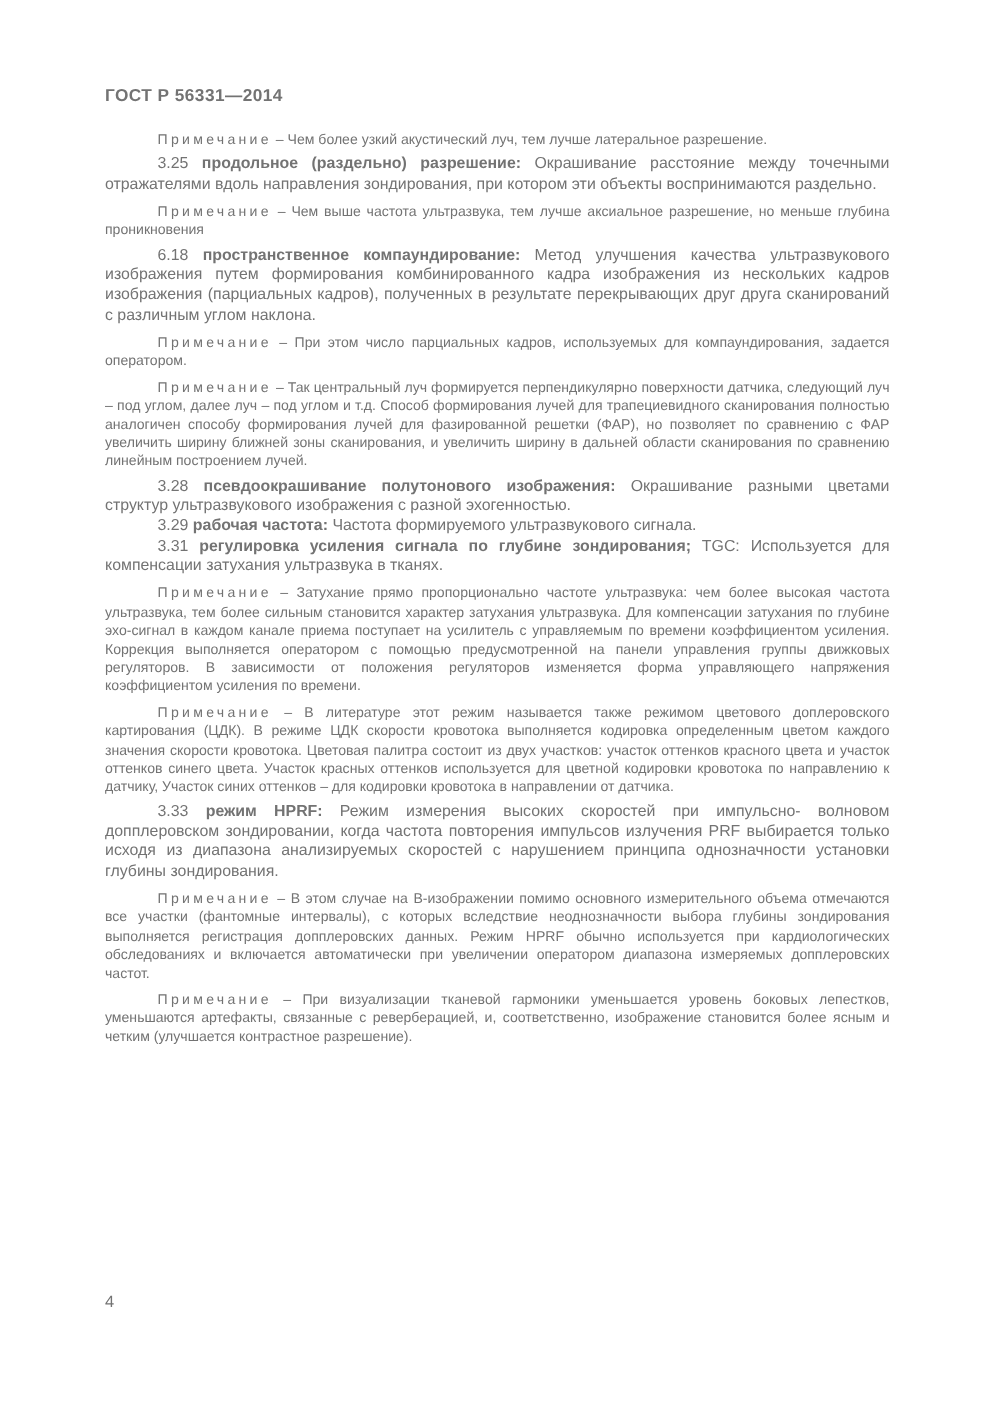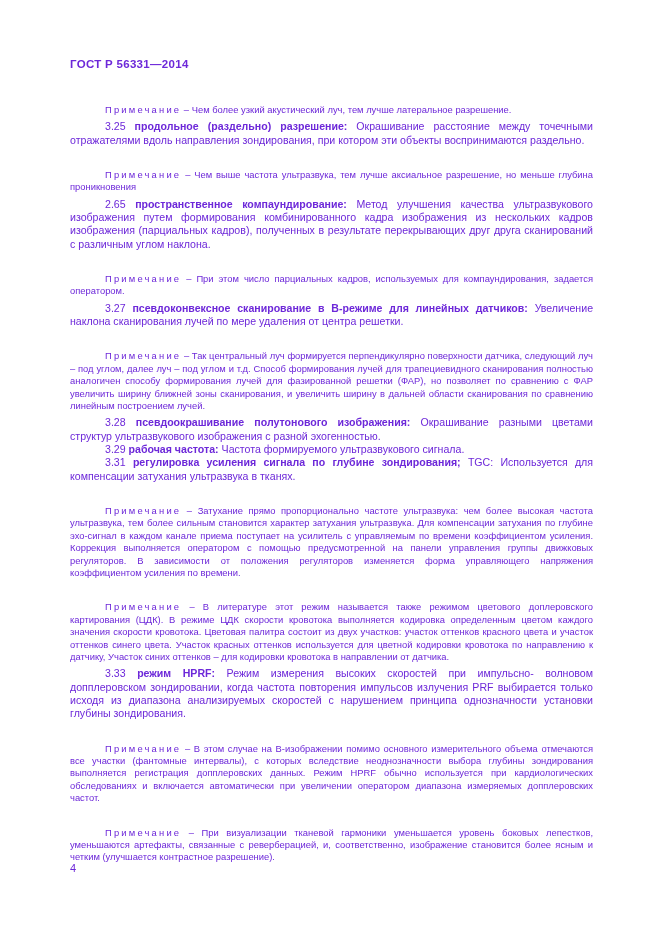--- a/index.html
+++ b/index.html
@@ -6,21 +6,21 @@
     margin: 0;
     padding: 0;
     background: #ffffff;
   }
   .page {
     position: relative;
     width: 661px;
     height: 935px;
     background: #ffffff;
     font-family: "Liberation Sans", sans-serif;
-    color: #6d28d9;
+    color: #737373;
     overflow: hidden;
     box-sizing: border-box;
   }
   .doc-header {
     position: absolute;
     top: 58px;
     left: 70px;
     font-size: 11.5px;
     font-weight: bold;
     letter-spacing: 0.3px;
@@ -36,21 +36,21 @@
     text-align: justify;
     text-indent: 35px;
   }
   .doc-body p.term {
     font-size: 10.6px;
     line-height: 13.3px;
   }
   .doc-body p.note {
     font-size: 9.4px;
     line-height: 12.4px;
-    margin-top: 22px;
+    margin-top: 5px;
     margin-bottom: 4px;
   }
   .note-label {
     letter-spacing: 2.2px;
   }
   .term-name {
     font-weight: bold;
   }
   .page-number {
     position: absolute;
@@ -62,23 +62,22 @@
 </head>
 <body>
 
 <div class="page">
   <div class="doc-header">ГОСТ Р 56331—2014</div>
 
   <div class="doc-body">
       <p class="note"><span class="note-label">Примечание</span> – <span>Чем более узкий акустический луч, тем лучше латеральное разрешение.</span></p>
       <p class="term"><span>3.25 </span><span class="term-name">продольное (раздельно) разрешение:</span><span> Окрашивание расстояние между точечными отражателями вдоль направления зондирования, при котором эти объекты воспринимаются раздельно.</span></p>
       <p class="note"><span class="note-label">Примечание</span> – <span>Чем выше частота ультразвука, тем лучше аксиальное разрешение, но меньше глубина проникновения</span></p>
-      <p class="term"><span>2.65 </span><span class="term-name">пространственное компаундирование:</span><span> Метод улучшения качества ультразвукового изображения путем формирования комбинированного кадра изображения из нескольких кадров изображения (парциальных кадров), полученных в результате перекрывающих друг друга сканирований с различным углом наклона.</span></p>
+      <p class="term"><span>6.18 </span><span class="term-name">пространственное компаундирование:</span><span> Метод улучшения качества ультразвукового изображения путем формирования комбинированного кадра изображения из нескольких кадров изображения (парциальных кадров), полученных в результате перекрывающих друг друга сканирований с различным углом наклона.</span></p>
       <p class="note"><span class="note-label">Примечание</span> – <span>При этом число парциальных кадров, используемых для компаундирования, задается оператором.</span></p>
-      <p class="term"><span>3.27 </span><span class="term-name">псевдоконвексное сканирование в В-режиме для линейных датчиков:</span><span> Увеличение наклона сканирования лучей по мере удаления от центра решетки.</span></p>
       <p class="note"><span class="note-label">Примечание</span> – <span>Так центральный луч формируется перпендикулярно поверхности датчика, следующий луч – под углом, далее луч – под углом и т.д. Способ формирования лучей для трапециевидного сканирования полностью аналогичен способу формирования лучей для фазированной решетки (ФАР), но позволяет по сравнению с ФАР увеличить ширину ближней зоны сканирования, и увеличить ширину в дальней области сканирования по сравнению линейным построением лучей.</span></p>
       <p class="term"><span>3.28 </span><span class="term-name">псевдоокрашивание полутонового изображения:</span><span> Окрашивание разными цветами структур ультразвукового изображения с разной эхогенностью.</span></p>
       <p class="term"><span>3.29 </span><span class="term-name">рабочая частота:</span><span> Частота формируемого ультразвукового сигнала.</span></p>
       <p class="term"><span>3.31 </span><span class="term-name">регулировка усиления сигнала по глубине зондирования;</span><span> TGC: Используется для компенсации затухания ультразвука в тканях.</span></p>
       <p class="note"><span class="note-label">Примечание</span> – <span>Затухание прямо пропорционально частоте ультразвука: чем более высокая частота ультразвука, тем более сильным становится характер затухания ультразвука. Для компенсации затухания по глубине эхо-сигнал в каждом канале приема поступает на усилитель с управляемым по времени коэффициентом усиления. Коррекция выполняется оператором с помощью предусмотренной на панели управления группы движковых регуляторов. В зависимости от положения регуляторов изменяется форма управляющего напряжения коэффициентом усиления по времени.</span></p>
       <p class="note"><span class="note-label">Примечание</span> – <span>В литературе этот режим называется также режимом цветового доплеровского картирования (ЦДК). В режиме ЦДК скорости кровотока выполняется кодировка определенным цветом каждого значения скорости кровотока. Цветовая палитра состоит из двух участков: участок оттенков красного цвета и участок оттенков синего цвета. Участок красных оттенков используется для цветной кодировки кровотока по направлению к датчику, Участок синих оттенков – для кодировки кровотока в направлении от датчика.</span></p>
       <p class="term"><span>3.33 </span><span class="term-name">режим HPRF:</span><span> Режим измерения высоких скоростей при импульсно- волновом допплеровском зондировании, когда частота повторения импульсов излучения PRF выбирается только исходя из диапазона анализируемых скоростей с нарушением принципа однозначности установки глубины зондирования.</span></p>
       <p class="note"><span class="note-label">Примечание</span> – <span>В этом случае на В-изображении  помимо основного измерительного объема отмечаются все участки (фантомные интервалы), с которых вследствие неоднозначности выбора глубины зондирования выполняется регистрация допплеровских данных. Режим HPRF обычно используется при кардиологических обследованиях и включается автоматически при увеличении оператором диапазона измеряемых допплеровских частот.</span></p>
       <p class="note"><span class="note-label">Примечание</span> – <span>При визуализации тканевой гармоники уменьшается уровень боковых лепестков, уменьшаются артефакты, связанные с реверберацией, и, соответственно, изображение становится более ясным и четким (улучшается контрастное разрешение).</span></p>
     </div>

